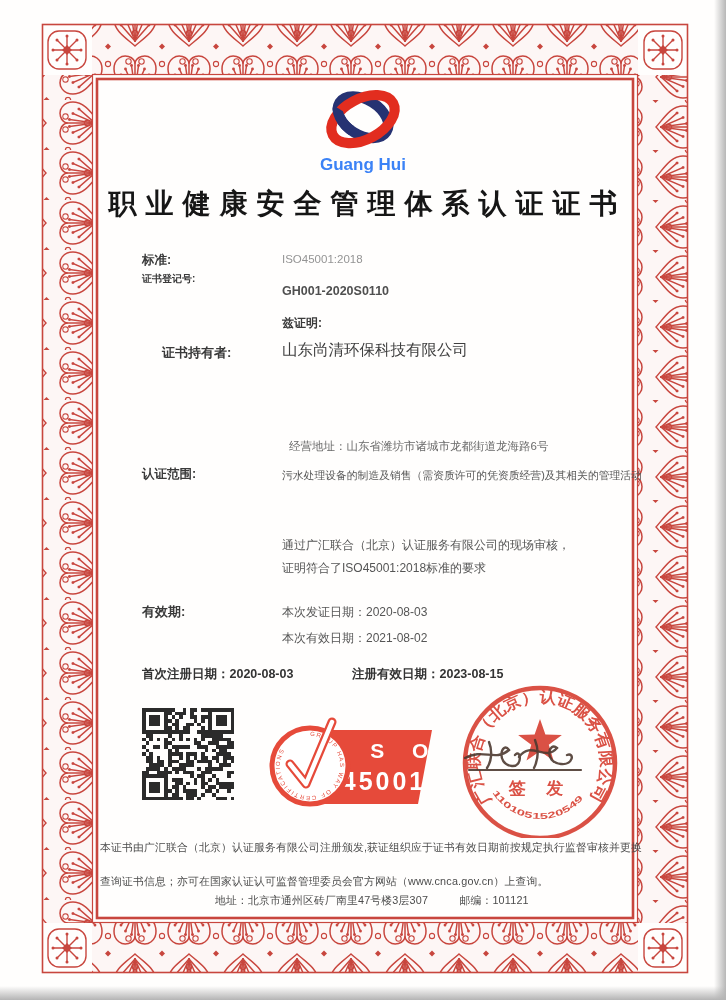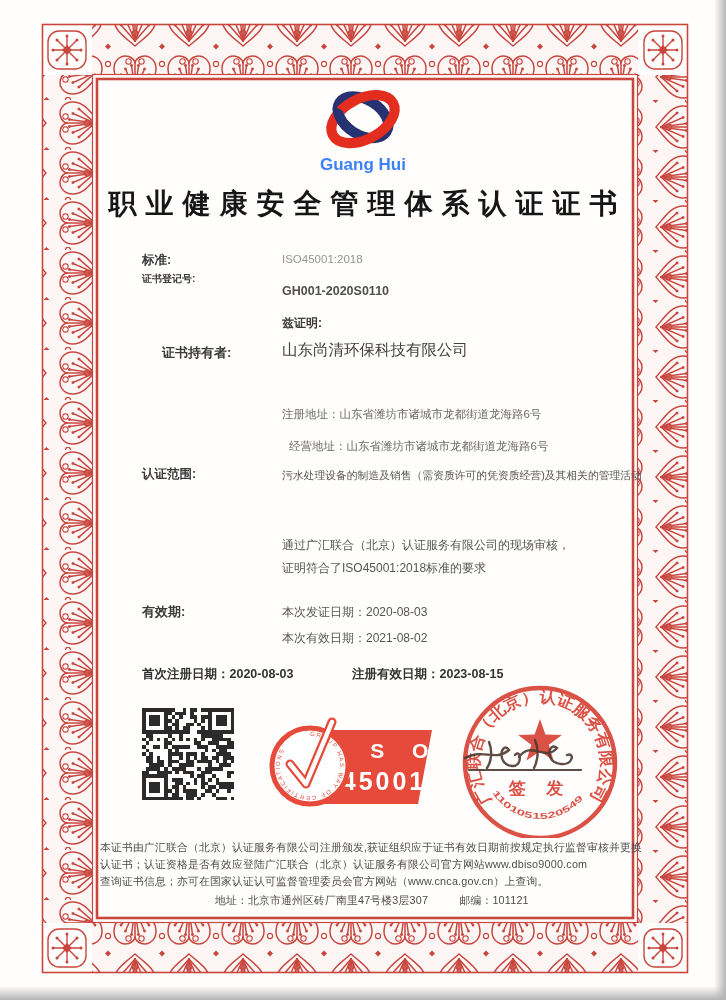--- a/index.html
+++ b/index.html
@@ -171,21 +171,20 @@
   <div class="abs f-standard-v">ISO45001:2018</div>
 
   <div class="abs lbl f-regno-l">证书登记号:</div>
   <div class="abs f-regno-v">GH001-2020S0110</div>
 
   <div class="abs f-hereby">兹证明:</div>
 
   <div class="abs lbl f-holder-l">证书持有者:</div>
   <div class="abs f-holder-v">山东尚清环保科技有限公司</div>
 
-  <div class="abs f-regaddr">注册地址：山东省潍坊市诸城市龙都街道龙海路6号</div>
   <div class="abs f-bizaddr">经营地址：山东省潍坊市诸城市龙都街道龙海路6号</div>
 
   <div class="abs lbl f-scope-l">认证范围:</div>
   <div class="abs f-scope-v">污水处理设备的制造及销售（需资质许可的凭资质经营)及其相关的管理活动</div>
 
   <div class="abs f-audit1">通过广汇联合（北京）认证服务有限公司的现场审核，</div>
   <div class="abs f-audit2">证明符合了ISO45001:2018标准的要求</div>
 
   <div class="abs lbl f-validity-l">有效期:</div>
   <div class="abs f-issue">本次发证日期：2020-08-03</div>
@@ -857,21 +856,20 @@
     </g>
     <g stroke="#4d3a31" stroke-width="2.4" fill="none" stroke-linecap="round" opacity="0.9">
       <path d="M10,80 C28,70 40,84 54,72 C47,62 40,86 57,88 C68,89 66,70 60,77"></path>
       <path d="M64,79 C76,62 90,84 102,70 C94,63 88,84 106,86 C118,87.5 120,74 112,77"></path>
       <path d="M34,64 C38,74 36,84 32,90 M80,62 C84,72 83,82 79,90"></path>
       <path d="M14,92 L126,92" stroke-width="2.2"></path>
     </g>
   </svg>
 
   <div class="abs ft ft1">本证书由广汇联合（北京）认证服务有限公司注册颁发,获证组织应于证书有效日期前按规定执行监督审核并更换</div>
-  <div class="abs ft ft2">认证书；认证资格是否有效应登陆广汇联合（北京）认证服务有限公司官方网站www.dbiso9000.com</div>
   <div class="abs ft ft3">查询证书信息；亦可在国家认证认可监督管理委员会官方网站（www.cnca.gov.cn）上查询。</div>
   <div class="abs ft ft4">
     <span>地址：北京市通州区砖厂南里47号楼3层307</span>
     <span class="pc">邮编：101121</span>
   </div>
 
   <div class="edge-r"></div>
   <div class="edge-b"></div>
 </div>
 

